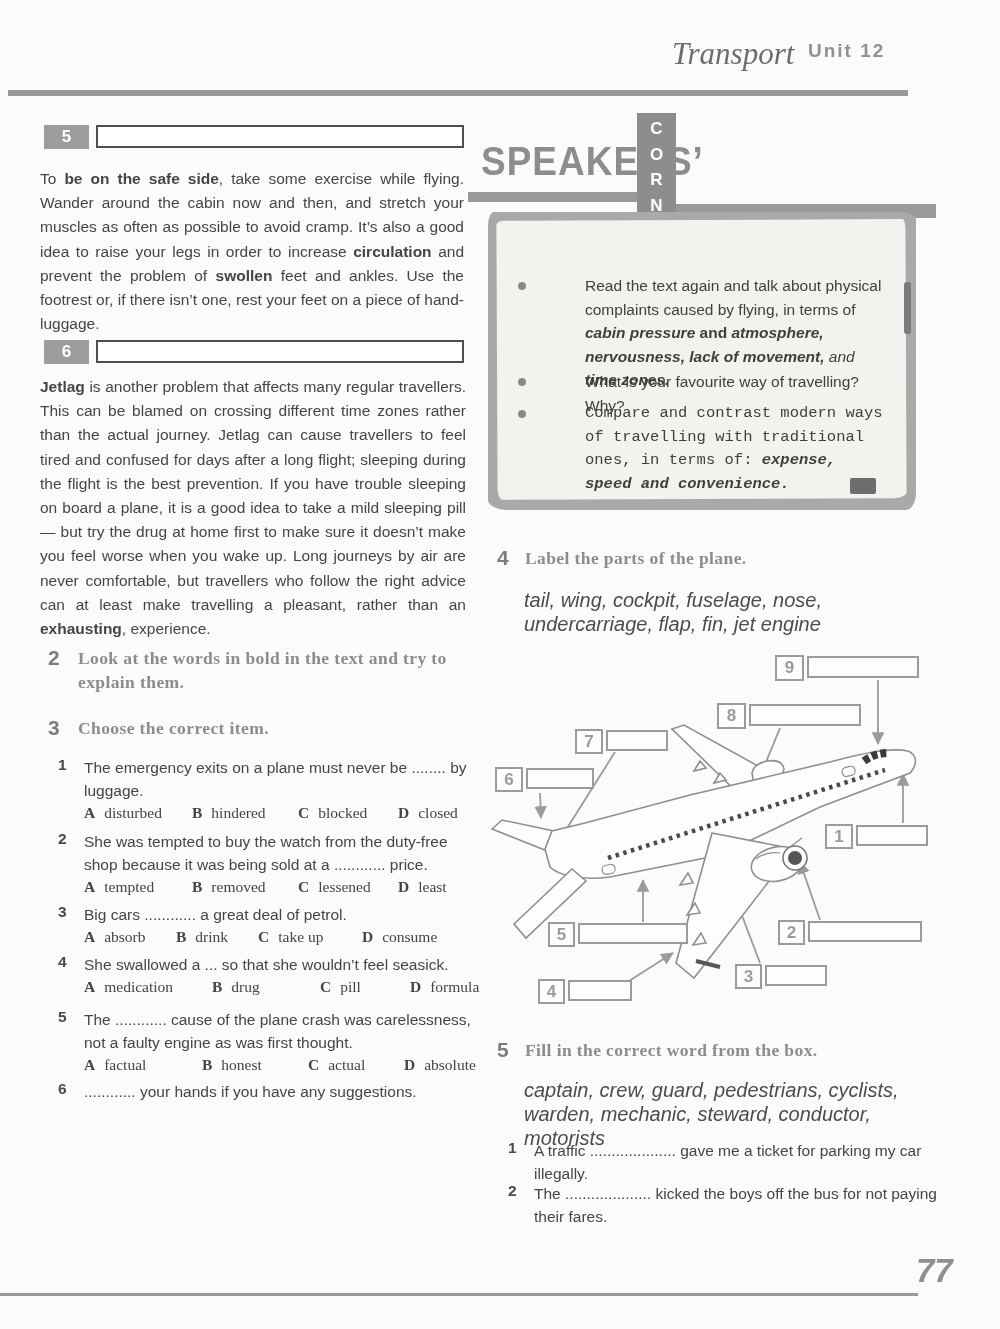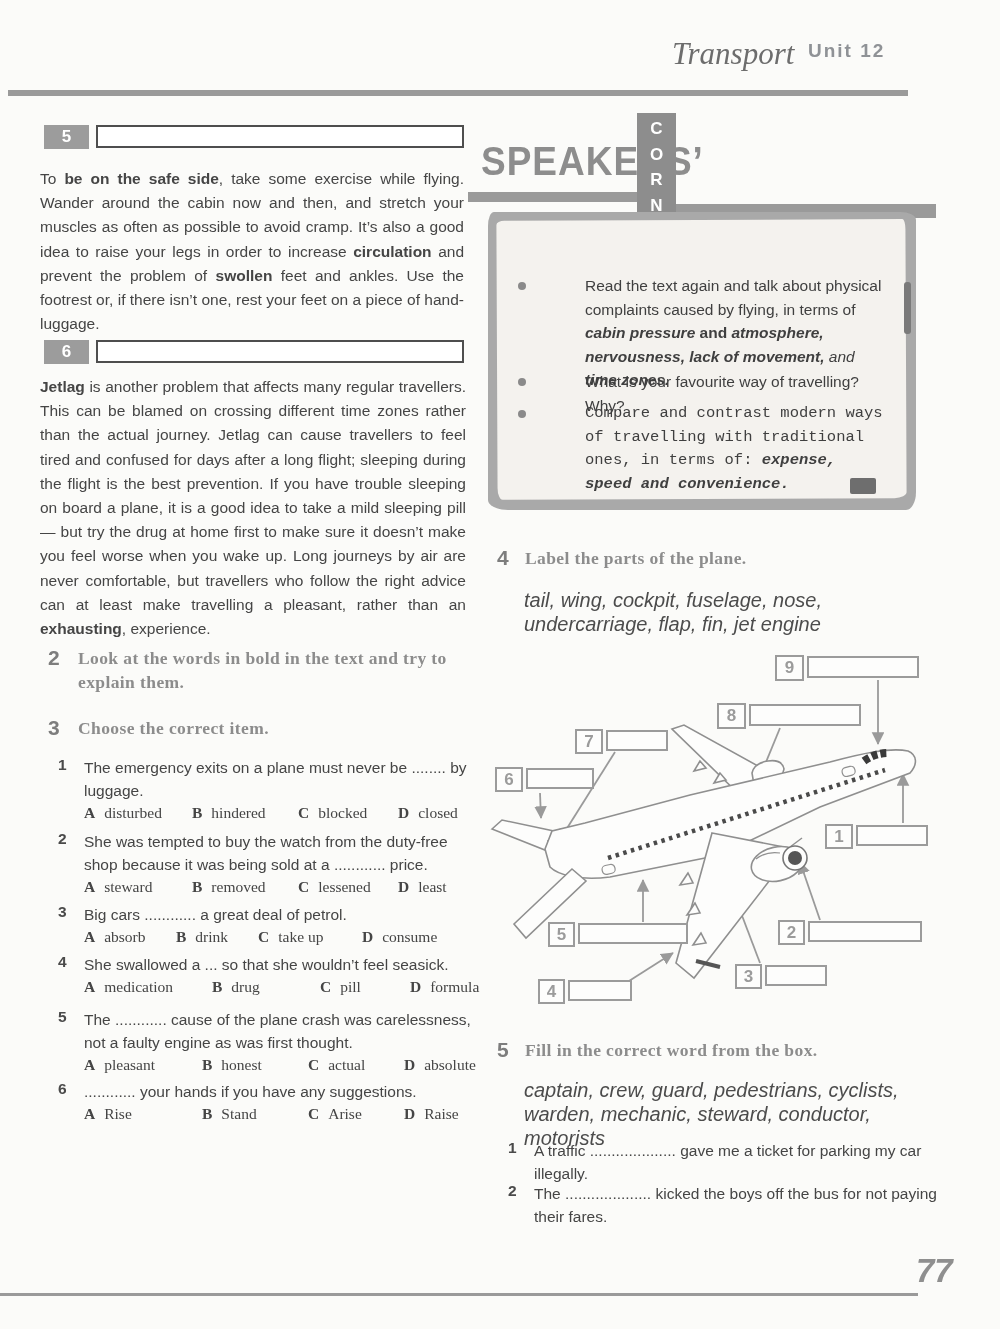--- a/index.html
+++ b/index.html
@@ -108,21 +108,21 @@
         <span class="opt"><b>D</b><span>closed</span></span>
       </div>
     </div>
   </div>
 
   <div class="abs" style="left:58px; top:830px; width:412px; display:flex;">
     <span class="item-num">2</span>
     <div>
       <div class="item-q">She was tempted to buy the watch from the duty-free shop because it was being sold at a ............ price.</div>
       <div class="opts">
-        <span class="opt"><b>A</b><span>steward</span></span>
+        <span class="opt"><b>A</b><span>tempted</span></span>
         <span class="opt"><b>B</b><span>removed</span></span>
         <span class="opt"><b>C</b><span>lessened</span></span>
         <span class="opt"><b>D</b><span>least</span></span>
       </div>
     </div>
   </div>
 
   <div class="abs" style="left:58px; top:903px; width:412px; display:flex;">
     <span class="item-num">3</span>
     <div>
@@ -147,38 +147,32 @@
         <span class="opt"><b>D</b><span>formula</span></span>
       </div>
     </div>
   </div>
 
   <div class="abs" style="left:58px; top:1008px; width:414px; display:flex;">
     <span class="item-num">5</span>
     <div>
       <div class="item-q">The ............ cause of the plane crash was carelessness, not a faulty engine as was first thought.</div>
       <div class="opts" style="grid-template-columns:118px 106px 96px auto;">
-        <span class="opt"><b>A</b><span>pleasant</span></span>
+        <span class="opt"><b>A</b><span>factual</span></span>
         <span class="opt"><b>B</b><span>honest</span></span>
         <span class="opt"><b>C</b><span>actual</span></span>
         <span class="opt"><b>D</b><span>absolute</span></span>
       </div>
     </div>
   </div>
 
   <div class="abs" style="left:58px; top:1080px; width:412px; display:flex;">
     <span class="item-num">6</span>
     <div>
       <div class="item-q">............ your hands if you have any suggestions.</div>
-      <div class="opts" style="grid-template-columns:118px 106px 96px auto;">
-        <span class="opt"><b>A</b><span>Rise</span></span>
-        <span class="opt"><b>B</b><span>Stand</span></span>
-        <span class="opt"><b>C</b><span>Arise</span></span>
-        <span class="opt"><b>D</b><span>Raise</span></span>
-      </div>
     </div>
   </div>
 
   <span class="abs speakers-title" style="left:481px; top:138px;">SPEAKERS’</span>
   <div class="abs rule" style="left:468px; top:192px; width:170px; height:10px;"></div>
   <div class="abs rule" style="left:676px; top:204px; width:260px; height:14px;"></div>
   <div class="abs corner-bar" style="left:637px; top:113px; width:39px; height:145px;">
     <span class="corner-letter">C</span>
     <span class="corner-letter">O</span>
     <span class="corner-letter">R</span>

